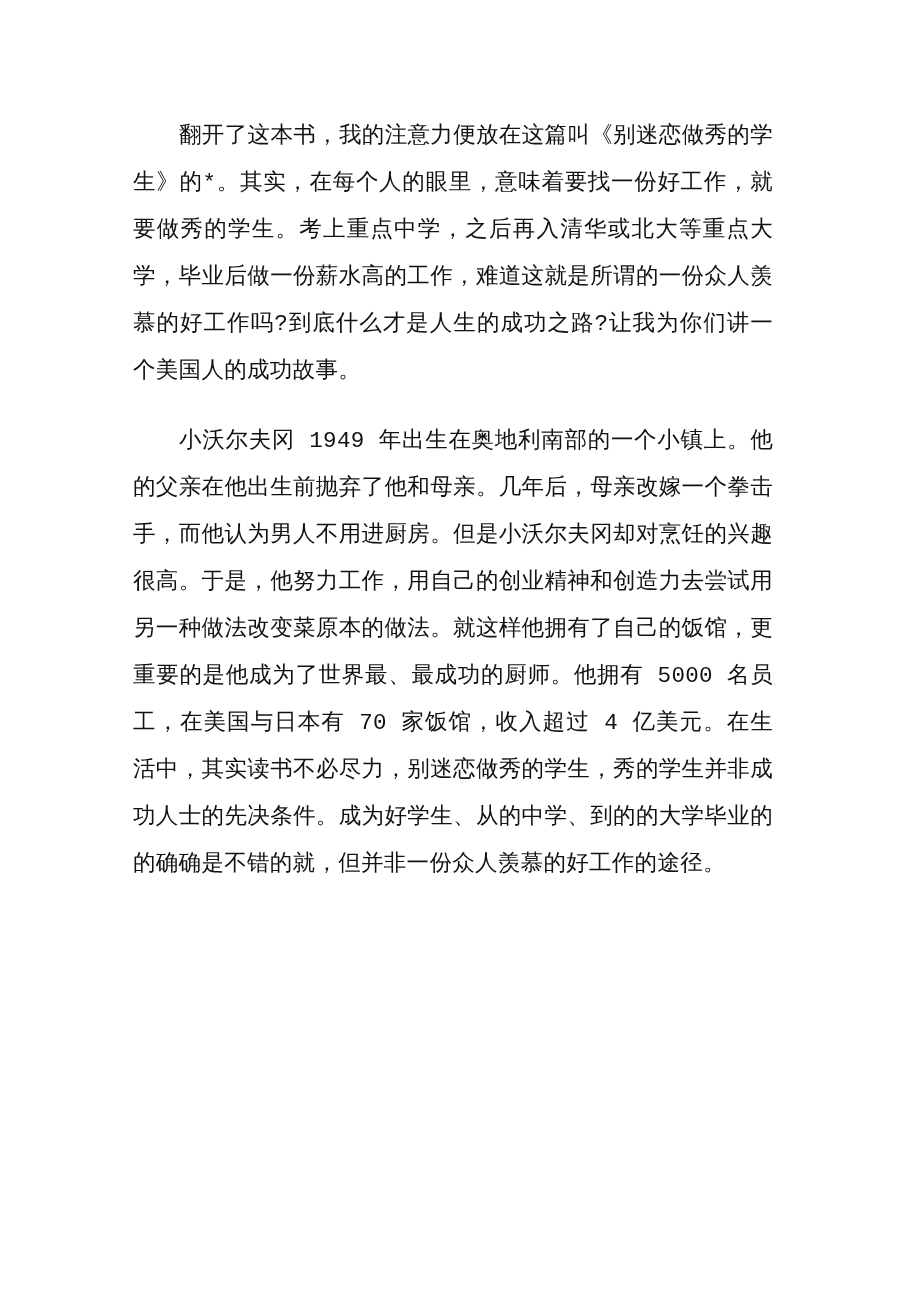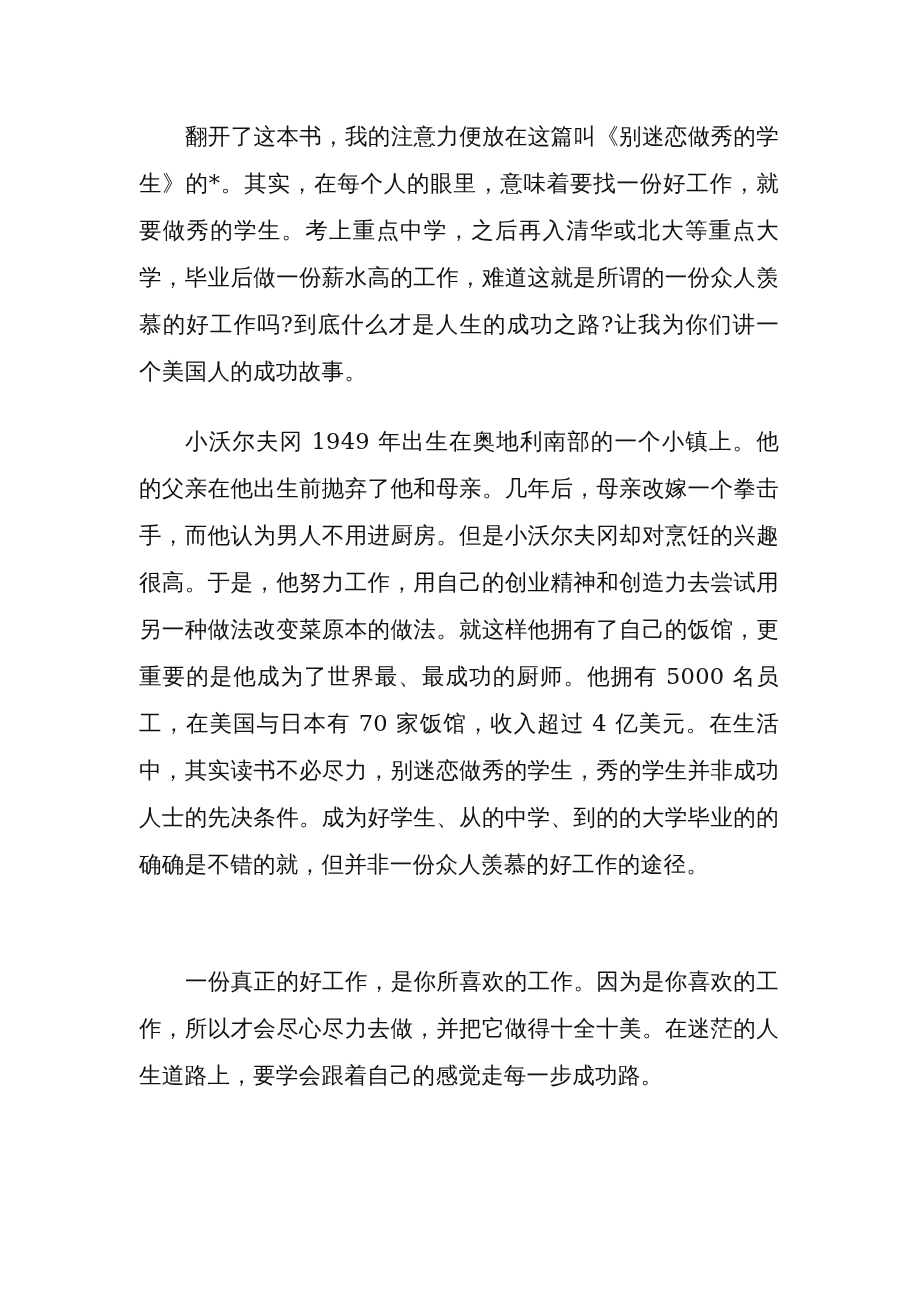--- a/index.html
+++ b/index.html
@@ -10,36 +10,36 @@
     body {
       width: 920px;
       height: 1302px;
       position: relative;
       overflow: hidden;
       font-family: "DejaVu Serif", "Liberation Serif", serif;
       color: #111111;
     }
     .page {
       position: absolute;
-      left: 139px;
+      left: 133px;
       top: 113px;
       width: 640px;
+      font-family: Liberation Mono, monospace;
     }
     .para {
       margin: 0;
       font-size: 22.5px;
       line-height: 47px;
       text-indent: 46px;
       text-align: justify;
       text-justify: inter-character;
       letter-spacing: 0.3px;
     }
     .para + .para { margin-top: 23px; }
     .para.gap-before { margin-top: 70px; }
   </style>
 </head>
 <body>
 
 <div class="page">
   <p class="para">翻开了这本书，我的注意力便放在这篇叫《别迷恋做秀的学生》的*。其实，在每个人的眼里，意味着要找一份好工作，就要做秀的学生。考上重点中学，之后再入清华或北大等重点大学，毕业后做一份薪水高的工作，难道这就是所谓的一份众人羡慕的好工作吗?到底什么才是人生的成功之路?让我为你们讲一个美国人的成功故事。</p>
   <p class="para">小沃尔夫冈 1949 年出生在奥地利南部的一个小镇上。他的父亲在他出生前抛弃了他和母亲。几年后，母亲改嫁一个拳击手，而他认为男人不用进厨房。但是小沃尔夫冈却对烹饪的兴趣很高。于是，他努力工作，用自己的创业精神和创造力去尝试用另一种做法改变菜原本的做法。就这样他拥有了自己的饭馆，更重要的是他成为了世界最、最成功的厨师。他拥有 5000 名员工，在美国与日本有 70 家饭馆，收入超过 4 亿美元。在生活中，其实读书不必尽力，别迷恋做秀的学生，秀的学生并非成功人士的先决条件。成为好学生、从的中学、到的的大学毕业的的确确是不错的就，但并非一份众人羡慕的好工作的途径。</p>
-  <p class="para gap-before">一份真正的好工作，是你所喜欢的工作。因为是你喜欢的工作，所以才会尽心尽力去做，并把它做得十全十美。在迷茫的人生道路上，要学会跟着自己的感觉走每一步成功路。</p>
 </div>
 
 </body></html>

